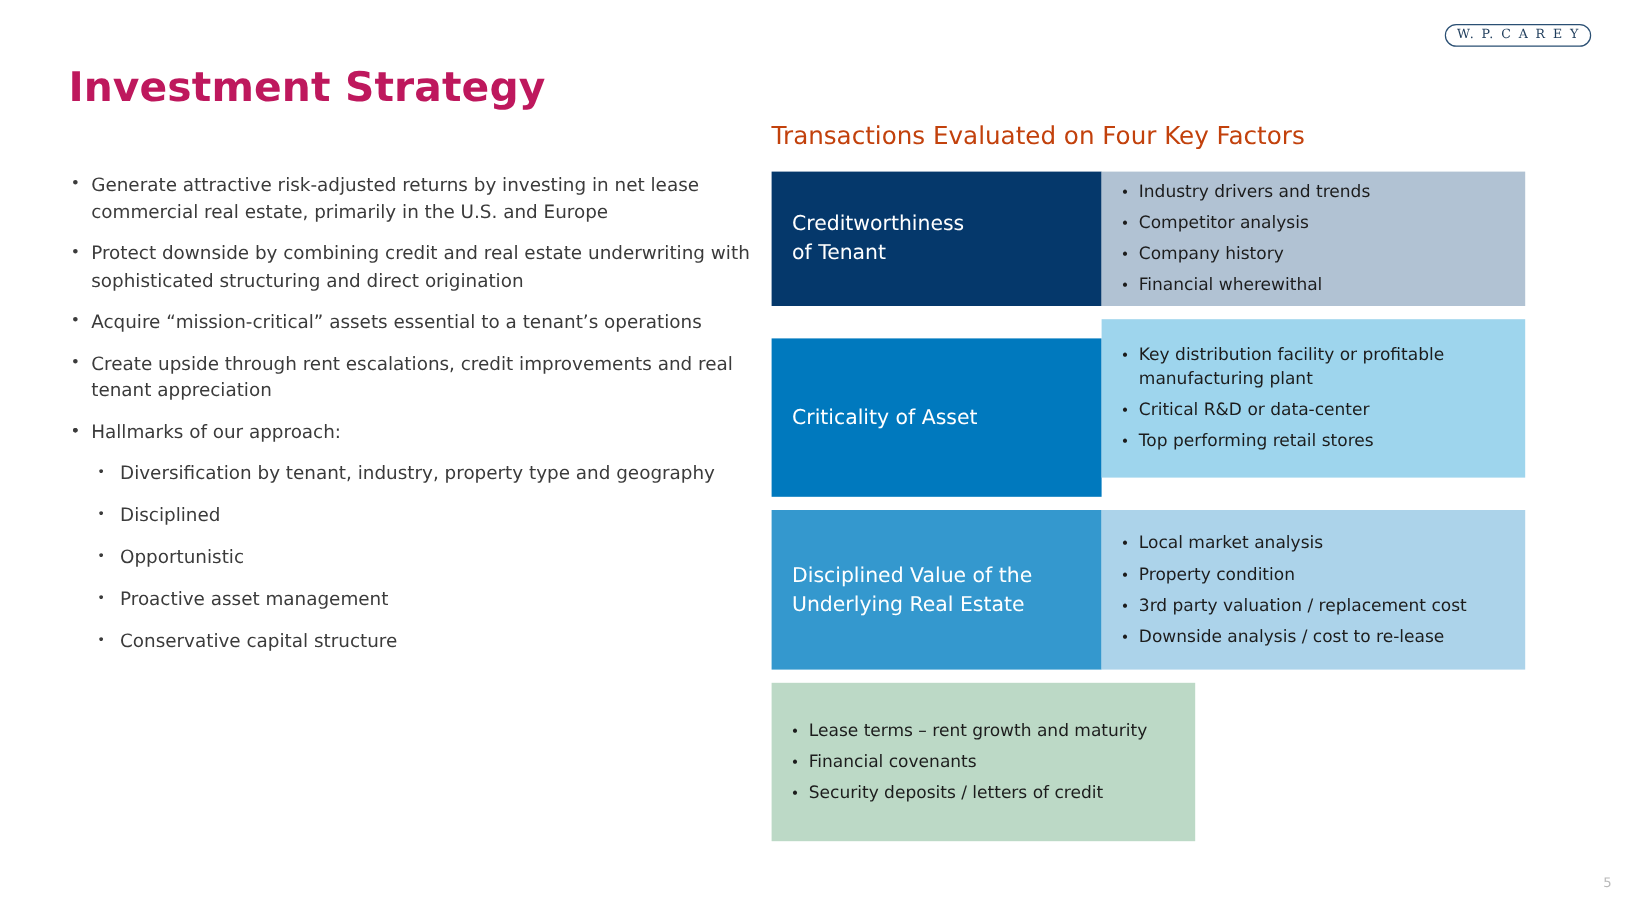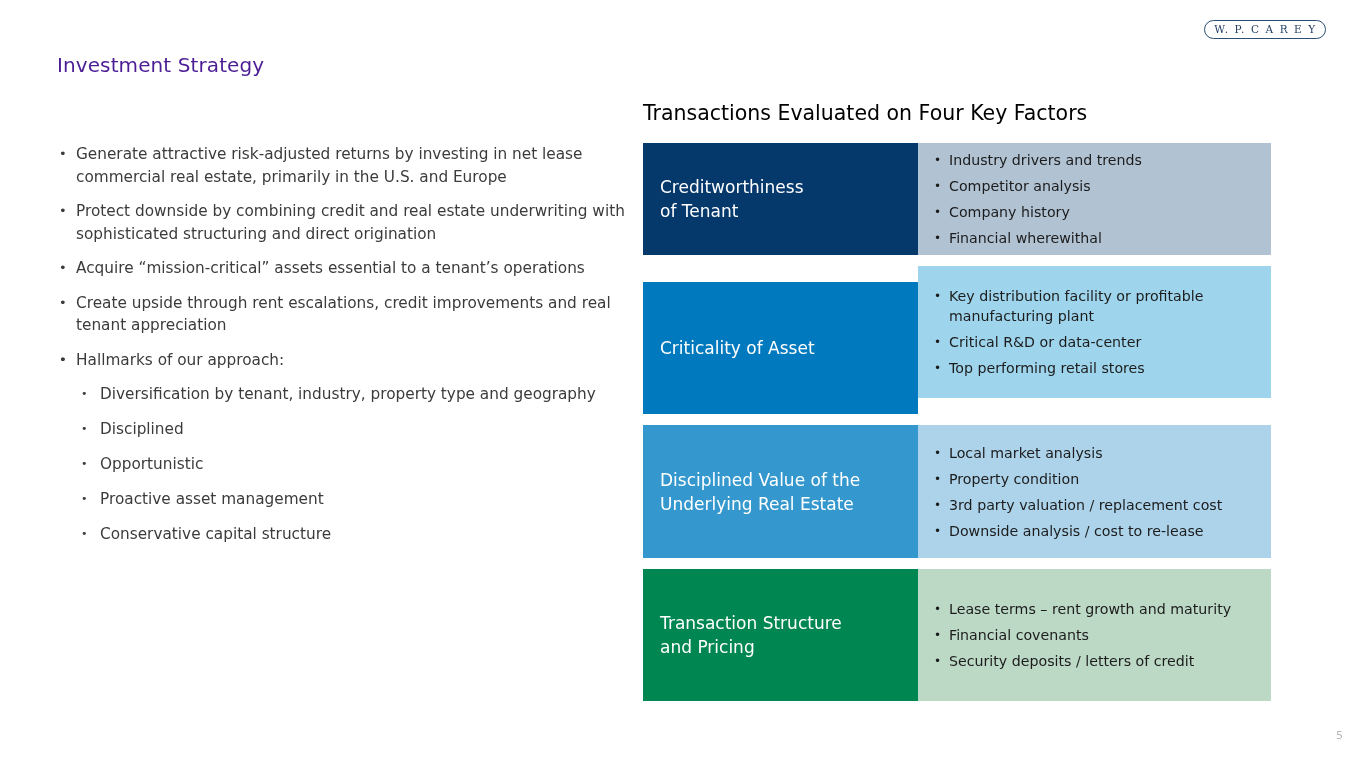--- a/index.html
+++ b/index.html
@@ -40,23 +40,23 @@
     line-height: 1;
     white-space: nowrap;
     padding-left: 1px;
   }
 
   
   .page-title {
     position: absolute;
     top: 53px;
     left: 57px;
-    font-size: 20px;
-    color: #4c1d95;
-    font-weight: 400;
+    font-size: 34px;
+    color: #be185d;
+    font-weight: 700;
     letter-spacing: 0.1px;
     white-space: nowrap;
   }
 
   
   .left-col {
     position: absolute;
     top: 143px;
     left: 56px;
     width: 580px;
@@ -95,21 +95,21 @@
     line-height: 22.5px;
     color: #3b3b3b;
   }
 
   
   .right-heading {
     position: absolute;
     top: 101px;
     left: 643px;
     font-size: 20.5px;
-    color: #000000;
+    color: #c2410c;
     font-weight: 400;
     white-space: nowrap;
   }
   .matrix {
     position: absolute;
     top: 143px;
     left: 643px;
     width: 628px;
   }
   .factor-row {
@@ -230,26 +230,20 @@
           </div>
         </div>
         <div class="factor-items" style="background: rgb(172, 211, 234);">
           <div class="factor-item"><span class="dot">•</span><span>Local market analysis</span></div>
           <div class="factor-item"><span class="dot">•</span><span>Property condition</span></div>
           <div class="factor-item"><span class="dot">•</span><span>3rd party valuation / replacement cost</span></div>
           <div class="factor-item"><span class="dot">•</span><span>Downside analysis / cost to re-lease</span></div>
         </div>
       </div>
       <div class="factor-row row-3">
-        <div class="factor-label" style="background: rgb(0, 135, 81);">
-          <div>
-            <div>Transaction Structure</div>
-            <div>and Pricing</div>
-          </div>
-        </div>
         <div class="factor-items" style="background: rgb(188, 217, 198);">
           <div class="factor-item"><span class="dot">•</span><span>Lease terms – rent growth and maturity</span></div>
           <div class="factor-item"><span class="dot">•</span><span>Financial covenants</span></div>
           <div class="factor-item"><span class="dot">•</span><span>Security deposits / letters of credit</span></div>
         </div>
       </div>
     </div>
 
   <div class="page-number">5</div>
 

